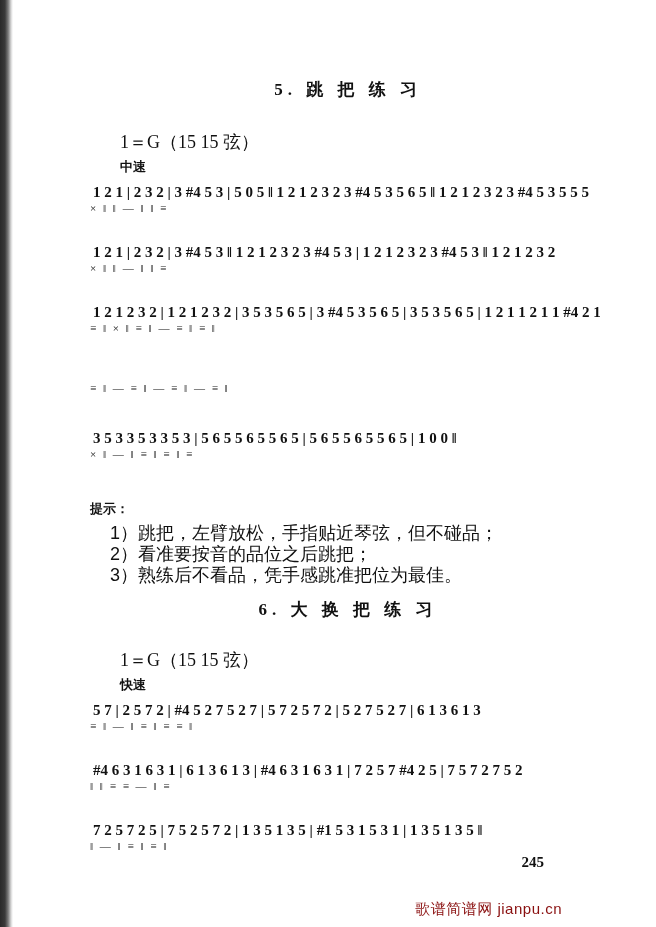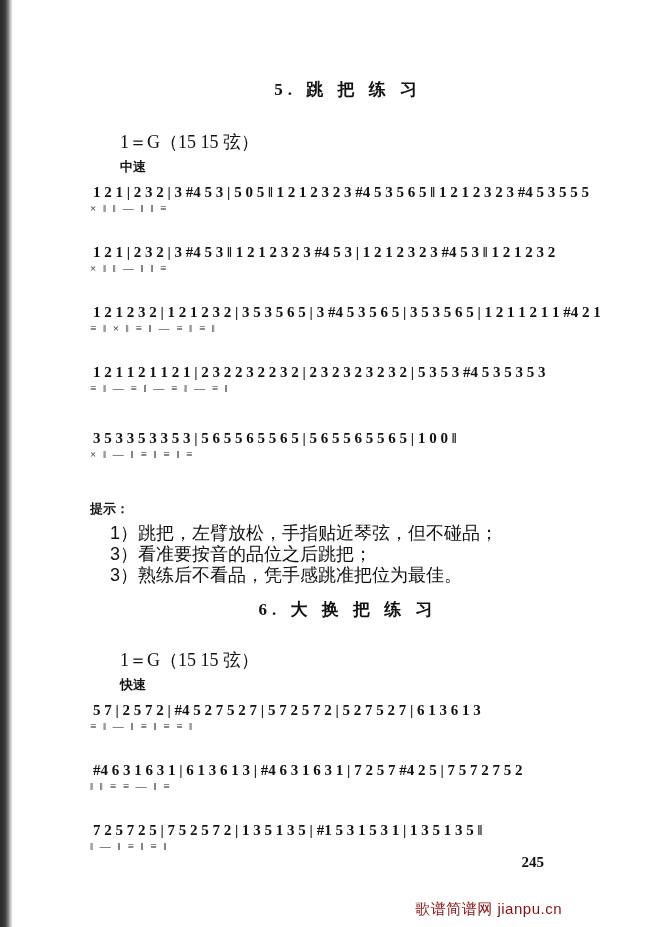--- a/index.html
+++ b/index.html
@@ -134,32 +134,31 @@
     <span class="line1">1 2 1 | 2 3 2 | 3 #4 5 3 ‖ 1 2 1 2 3 2 3 #4 5 3 | 1 2 1 2 3 2 3 #4 5 3 ‖ 1 2 1 2 3 2</span>
     <span class="line2">× ‖ ‖ — ‖ ‖ ≡</span>
   </div>
 
   <div class="staff" style="top:302px;">
     <span class="line1">1 2 1 2 3 2 | 1 2 1 2 3 2 | 3 5 3 5 6 5 | 3 #4 5 3 5 6 5 | 3 5 3 5 6 5 | 1 2 1 1 2 1 1 #4 2 1</span>
     <span class="line2">≡ ‖ × ‖ ≡ ‖ — ≡ ‖ ≡ ‖</span>
   </div>
 
   <div class="staff" style="top:362px;">
-    <span class="line1">1 2 1  1 2 1  1 2 1 | 2 3 2  2 3 2  2 3 2 | 2 3 2  3 2 3 2 3 2 | 5 3 5 3 #4 5 3 5 3 5 3</span>
     <span class="line2">≡ ‖ — ≡ ‖ — ≡ ‖ — ≡ ‖</span>
   </div>
 
   <div class="staff" style="top:428px;text-align:center;">
     <span class="line1">3 5 3  3 5 3  3 5 3 | 5 6 5  5 6 5  5 6 5 | 5 6 5  5 6 5  5 6 5 | 1 0 0 ‖</span>
     <span class="line2">× ‖ — ‖ ≡ ‖ ≡ ‖ ≡</span>
   </div>
 
   <div class="hint-title" style="top:500px;">提示：</div>
   <div class="hint-item" style="top:524px;">1）跳把，左臂放松，手指贴近琴弦，但不碰品；</div>
-  <div class="hint-item" style="top:545px;">3）看准要按音的品位之后跳把；</div>
+  <div class="hint-item" style="top:545px;">2）看准要按音的品位之后跳把；</div>
   <div class="hint-item" style="top:566px;">3）熟练后不看品，凭手感跳准把位为最佳。</div>
 
   <div class="section-title" id="title2">6. 大 换 把 练 习</div>
 
   <div class="keyline" style="left:72px; top:648px;">
     <span>1＝G</span><span>（15 15 弦）</span>
   </div>
 
   <div class="tempo" style="left:72px; top:676px;">快速</div>
 

